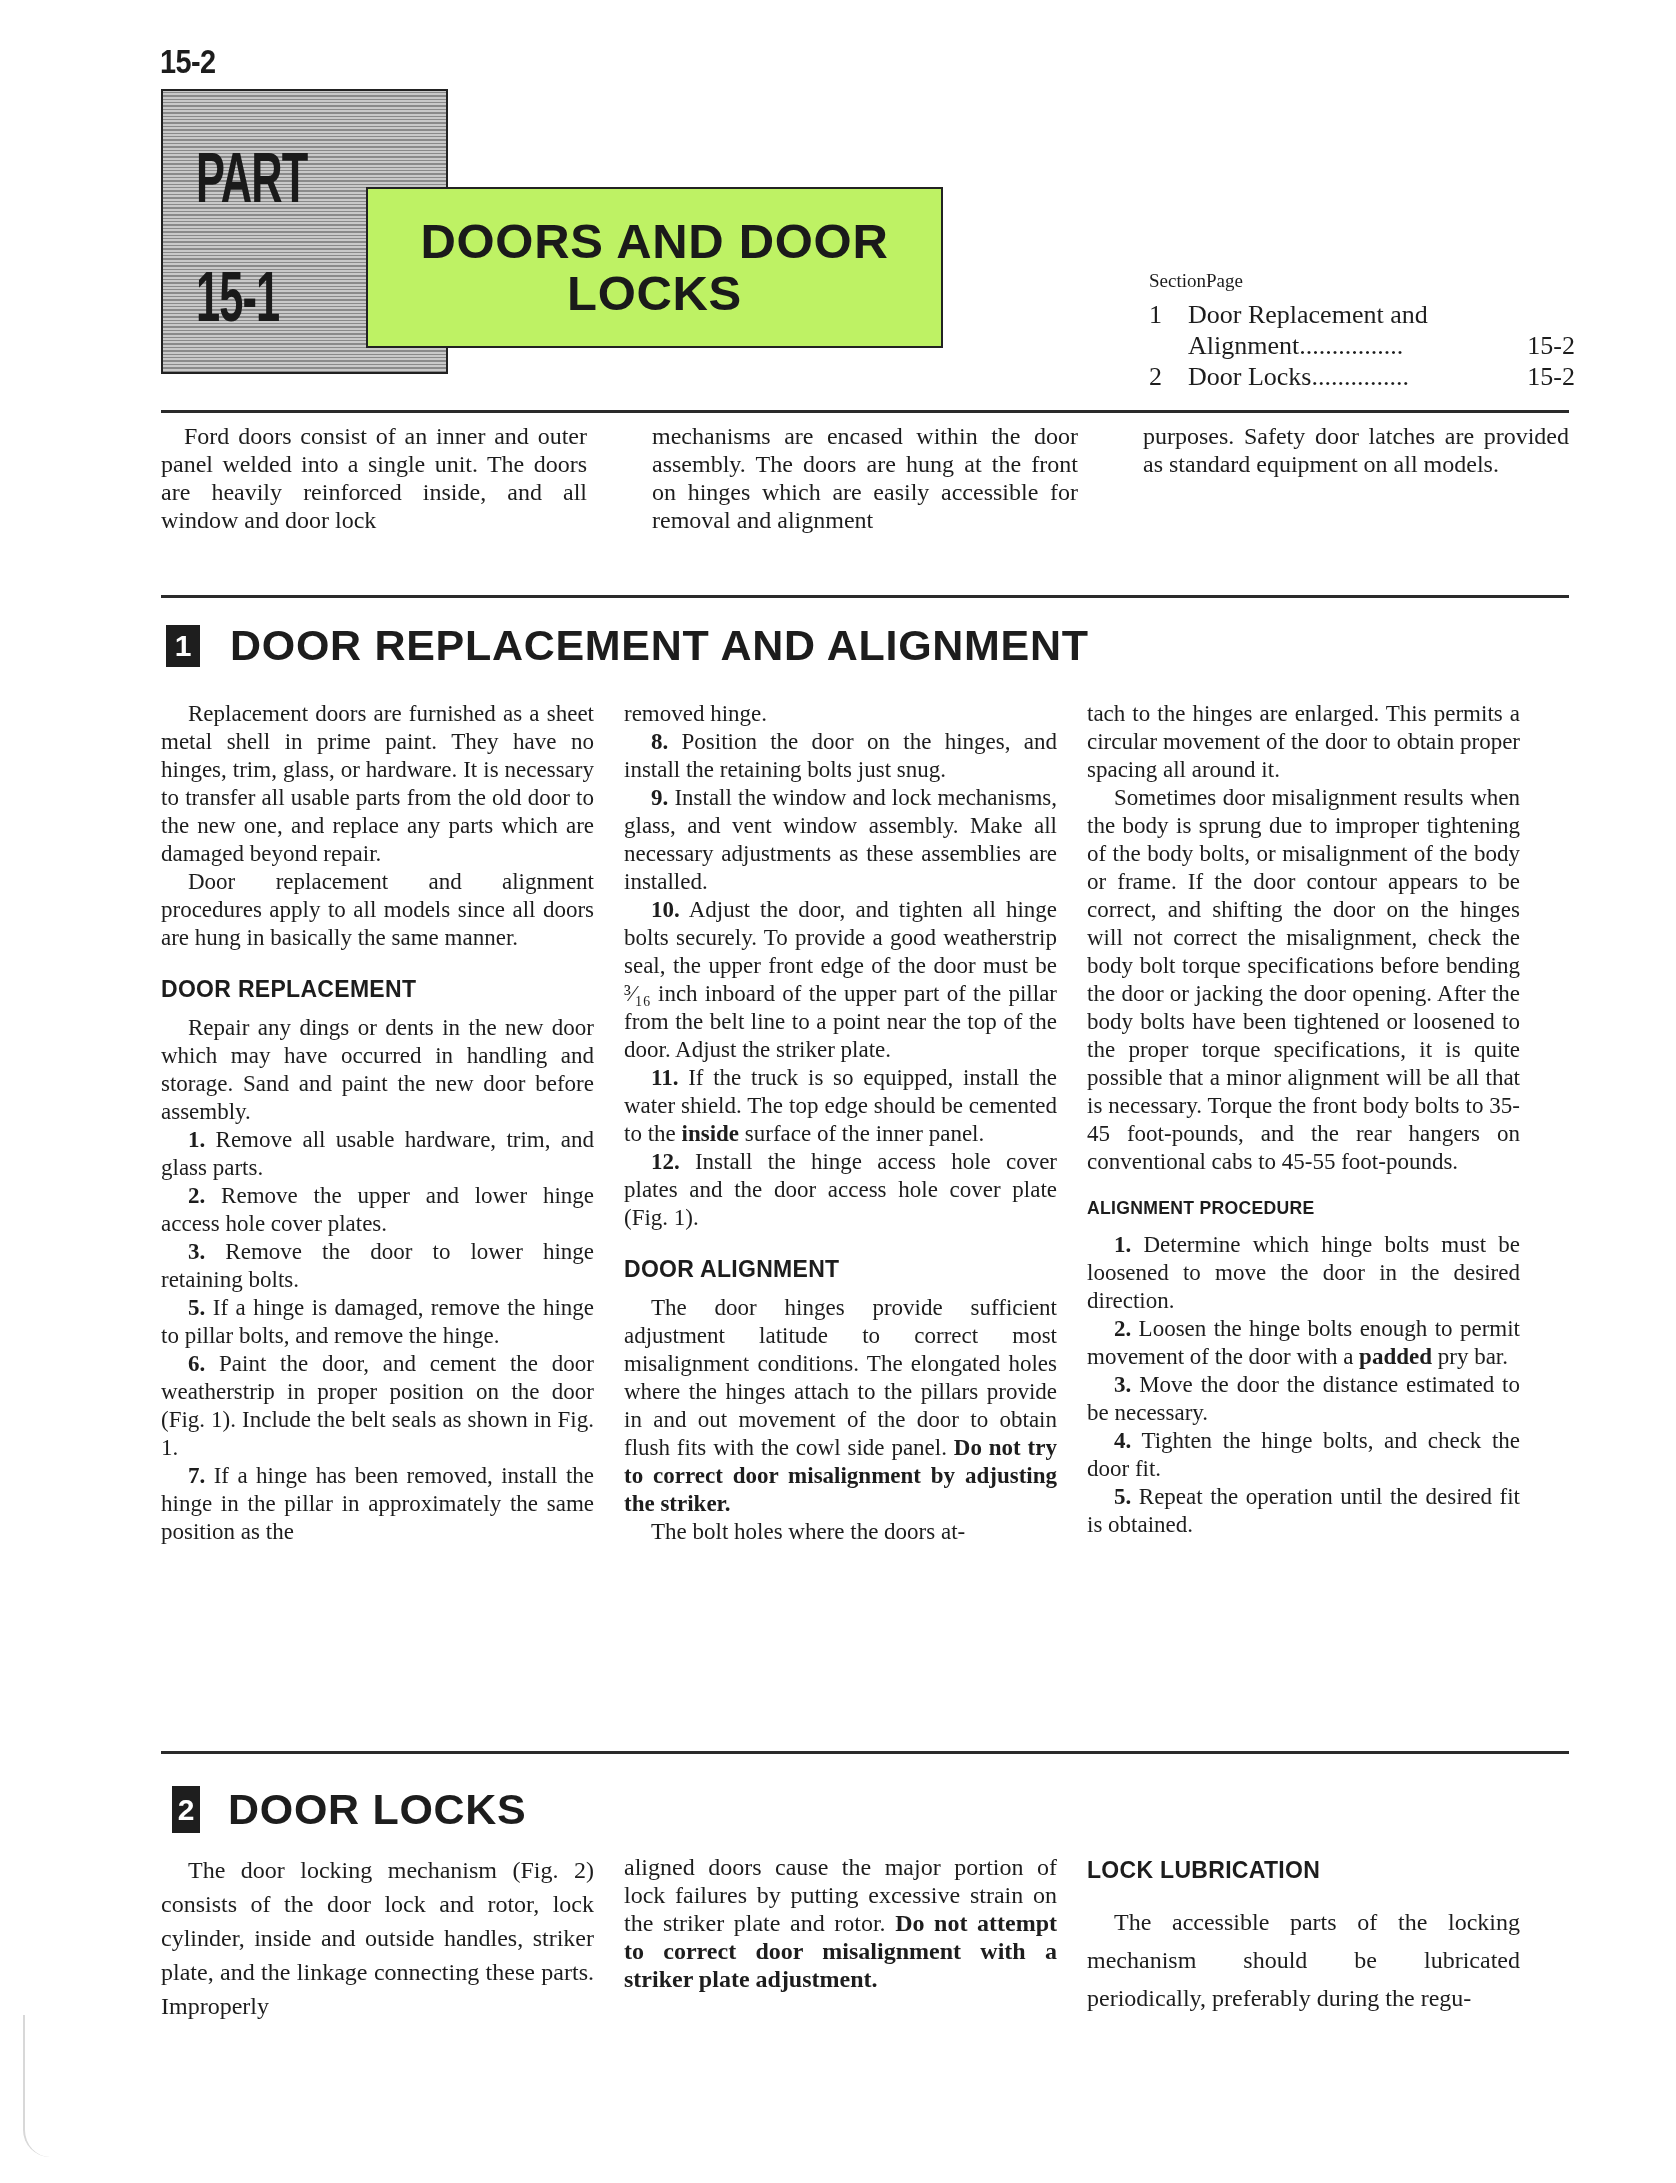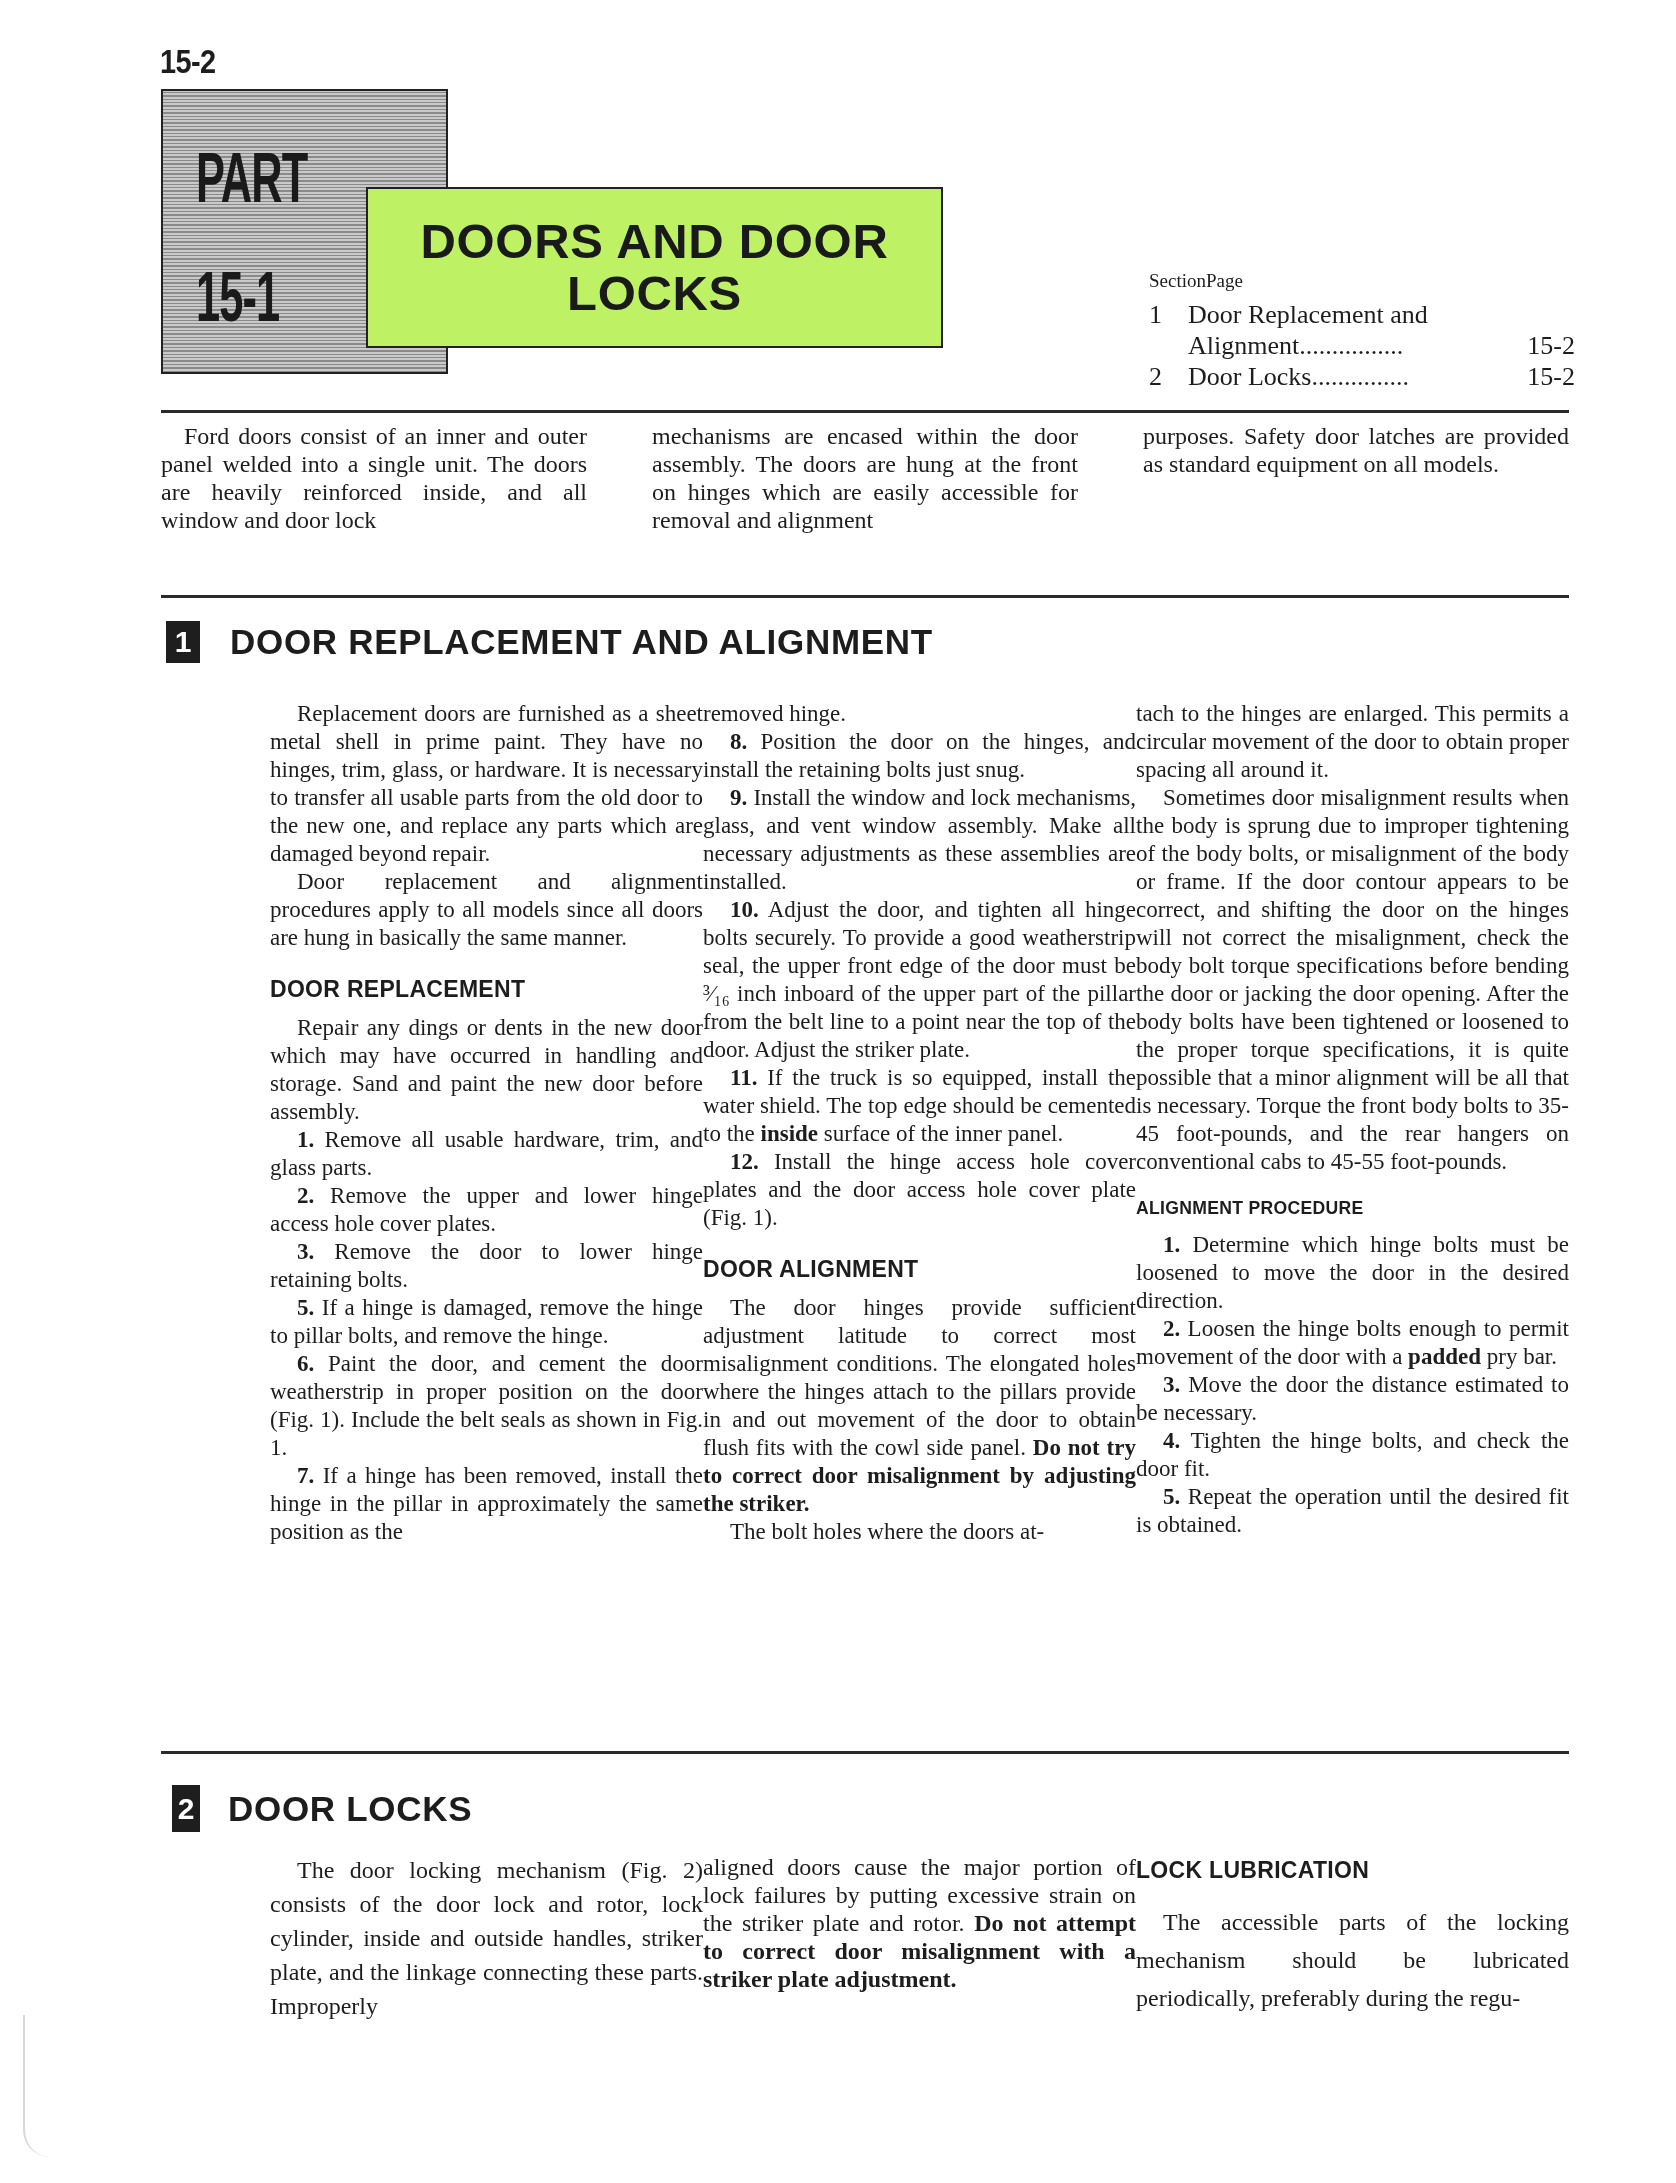--- a/index.html
+++ b/index.html
@@ -16,22 +16,22 @@
   .toc-row { display: flex; }
   .toc-num { width: 39px; }
   .toc-text { flex: 1; }
   .toc-line2 { display: flex; justify-content: space-between; padding-left: 39px; }
   .rule { background: #2a2a2a; height: 3.4px; left: 161px; width: 1408px; }
   .intro { left: 161px; top: 422px; width: 1408px; display: flex; justify-content: space-between; font-size: 24px; line-height: 28px; }
   .intro .col { width: 426px; text-align: justify; }
   .intro p { margin: 0; text-indent: 23px; }
   .sec-head { display: flex; align-items: center; font-family: "Liberation Sans", "DejaVu Sans", sans-serif; font-weight: 700; }
   .sec-num { background: #1e1e1e; color: #fff; display: inline-flex; align-items: center; justify-content: center; font-size: 30px; }
-  .sec-title { font-size: 35px; margin-left: 30px; letter-spacing: 0.7px; }
-  .cols { left: 161px; width: 1408px; display: flex; justify-content: flex-end; font-size: 23px; line-height: 28px; }
+  .sec-title { font-size: 43px; margin-left: 30px; letter-spacing: 0.7px; }
+  .cols { left: 161px; width: 1408px; display: flex; justify-content: flex-start; font-size: 23px; line-height: 28px; gap: 30px; }
   .cols .col { width: 433px; text-align: justify; }
   .cols p { margin: 0; text-indent: 27px; }
   .sub-head { font-family: "Liberation Sans", "DejaVu Sans", sans-serif; font-weight: 700; font-size: 23px; margin: 23px 0 10.8px 0; letter-spacing: 0.3px; }
   .sub-head.small { font-size: 17.6px; margin: 17.6px 0 9.5px 0; }
   .num { font-weight: 700; }
   b { font-weight: 700; }
   .edge-mark { left: 23px; top: 2015px; width: 28px; height: 142px; border-left: 2px solid #d8d8d8; border-bottom-left-radius: 27px; }
   .lock-cols { top: 1853px; font-size: 24px; line-height: 34px; }
 </style>
 </head>

